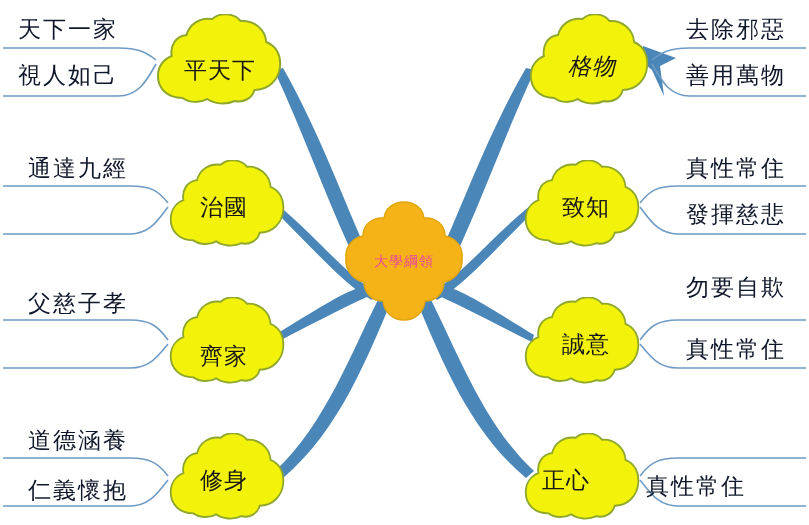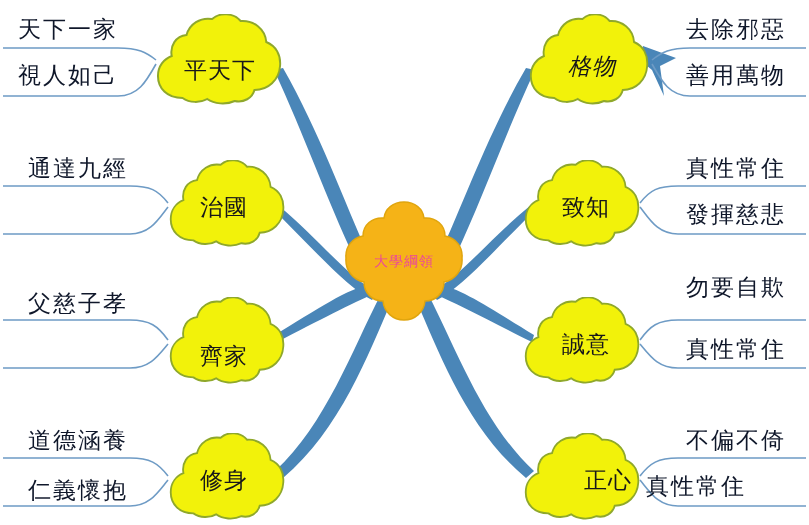--- a/index.html
+++ b/index.html
@@ -159,37 +159,36 @@
   <div class="node-label center-label" style="left:404px; top:262px;">大學綱領</div>
 
   <div class="node-label branch-label" style="left:220px; top:70px;">平天下</div>
   <div class="node-label branch-label" style="left:224px; top:207px;">治國</div>
   <div class="node-label branch-label" style="left:224px; top:356px;">齊家</div>
   <div class="node-label branch-label" style="left:224px; top:480px;">修身</div>
 
   <div class="node-label branch-label" style="left:592px; top:66px;font-style:italic;">格物</div>
   <div class="node-label branch-label" style="left:586px; top:207px;">致知</div>
   <div class="node-label branch-label" style="left:586px; top:344px;font-family:Liberation Serif, serif;">誠意</div>
-  <div class="node-label branch-label" style="left:608px; top:480px;font-family:Liberation Serif, serif;">正心</div>
+  <div class="node-label branch-label" style="left:566px; top:480px;font-family:Liberation Serif, serif;">正心</div>
 
   <div class="leaf-text left" style="left:18px; top:29px;">天下一家</div>
   <div class="leaf-text left" style="left:18px; top:75px;">視人如己</div>
 
   <div class="leaf-text left" style="left:28px; top:168px;">通達九經</div>
 
   <div class="leaf-text left" style="left:28px; top:303px;">父慈子孝</div>
 
   <div class="leaf-text left" style="left:28px; top:440px;">道德涵養</div>
   <div class="leaf-text left" style="left:28px; top:490px;">仁義懷抱</div>
 
   <div class="leaf-text right" style="left:686px; top:29px;">去除邪惡</div>
   <div class="leaf-text right" style="left:686px; top:75px;">善用萬物</div>
 
   <div class="leaf-text right" style="left:686px; top:168px;">真性常住</div>
   <div class="leaf-text right" style="left:686px; top:214px;">發揮慈悲</div>
 
   <div class="leaf-text right" style="left:686px; top:287px;">勿要自欺</div>
   <div class="leaf-text right" style="left:686px; top:349px;">真性常住</div>
 
-  <div class="leaf-text right" style="left:686px; top:440px;">不偏不倚</div>
   <div class="leaf-text right" style="left:646px; top:486px;">真性常住</div>
 
 </div>
 
 </body></html>

